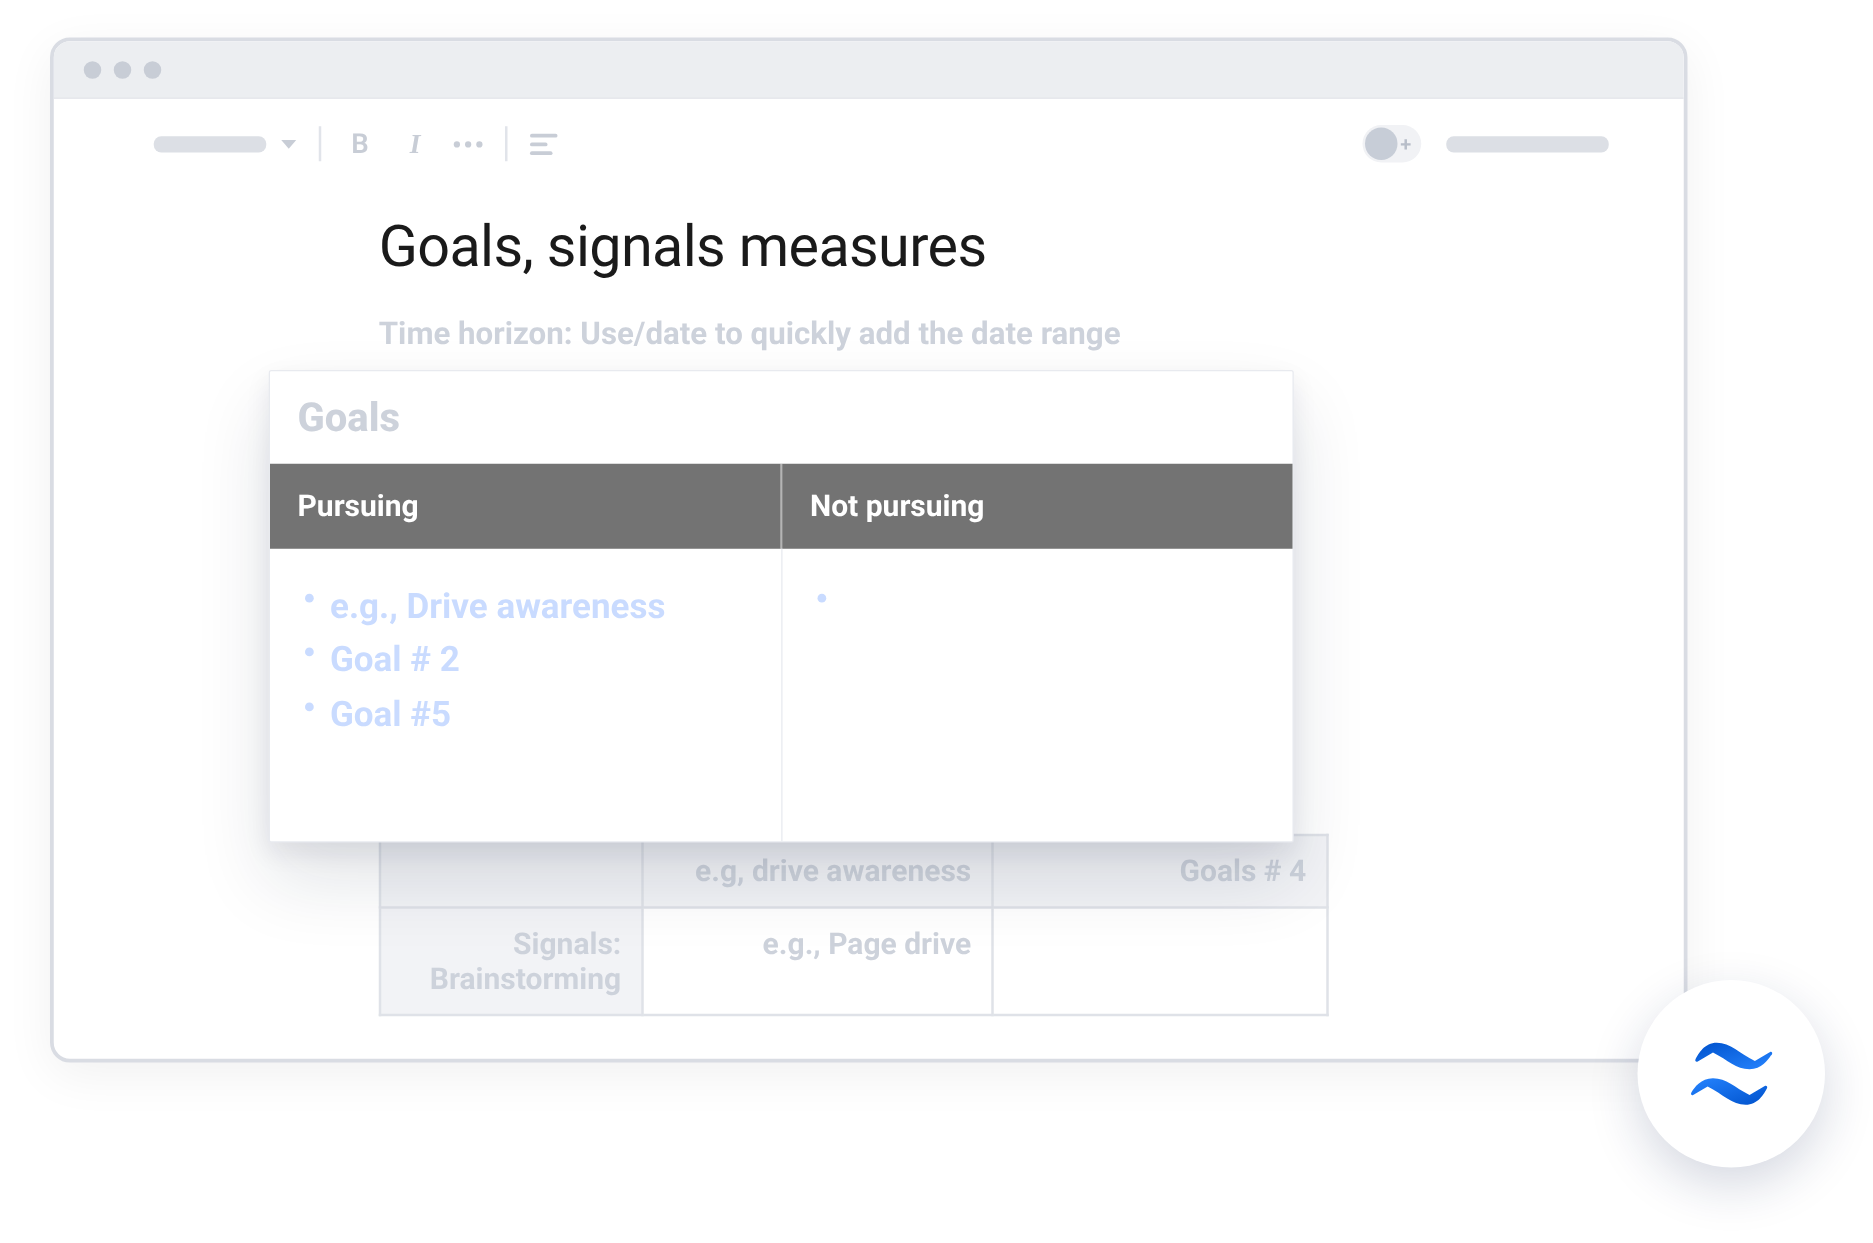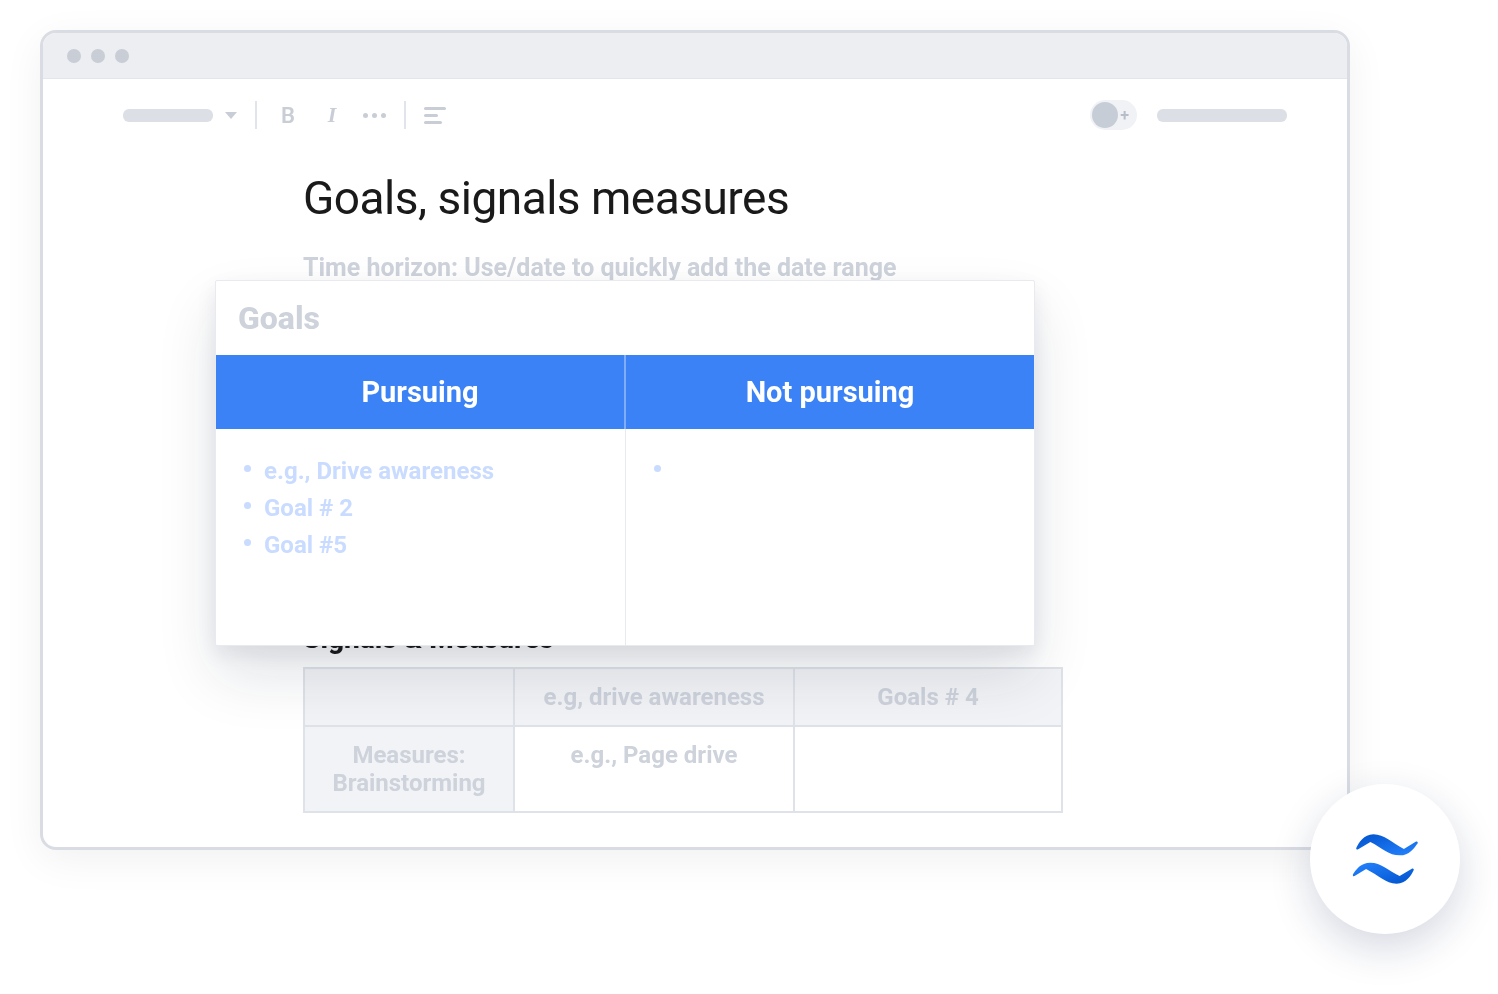--- a/index.html
+++ b/index.html
@@ -110,75 +110,75 @@
     color: #1a1a1a;
     margin-bottom: 12px;
   }
   .sm-table {
     border: 2px solid #dfe2e8;
     border-collapse: collapse;
     width: 760px;
   }
   .sm-table th, .sm-table td {
     border: 2px solid #dfe2e8;
-    padding: 14px 6px;
+    padding: 14px 16px;
     font-size: 24px;
     font-weight: 700;
     color: #cdd2db;
-    text-align: center;
+    text-align: right;
     vertical-align: top;
   }
   .sm-table th {
     background:#f2f3f6;
   }
   
   .goals-card {
     position: absolute;
-    top: 280px;
+    top: 296px;
     left: 215px;
     width: 820px;
     background: #ffffff;
     border: 1px solid #e8eaef;
     border-radius: 2px;
     box-shadow: 0 30px 60px rgba(20,30,60,0.12), 0 8px 20px rgba(20,30,60,0.08);
     z-index: 50;
   }
   .goals-head {
     padding: 18px 22px 18px 22px;
     font-size: 32px;
     font-weight: 800;
     color: #cdd2db;
   }
   .goals-tbl {
     width: 100%;
     border-collapse: collapse;
   }
   .goals-tbl th {
-    background: #3b82f6;
+    background: #737373;
     color: #ffffff;
-    font-size: 29px;
+    font-size: 24px;
     font-weight: 700;
-    text-align: center;
+    text-align: left;
     padding: 20px 22px;
     border-right: 2px solid rgba(255,255,255,0.35);
   }
   .goals-tbl th:last-child { border-right:none; }
   .goals-tbl td {
     border-right: 1px solid #e8eaef;
     padding: 24px 22px 80px 22px;
     vertical-align: top;
   }
   .goals-tbl td:last-child { border-right:none; }
   .goals-list {
     list-style: none;
   }
   .goals-list li {
     position: relative;
     padding-left: 26px;
-    font-size: 24px;
+    font-size: 28px;
     font-weight: 700;
     color: #c9dbff;
     line-height: 1.55;
   }
   .goals-list li::before {
     content: "";
     position: absolute;
     left: 6px;
     top: 12px;
     width: 7px;
@@ -250,21 +250,21 @@
 
     <div class="section-heading">Signals &amp; Measures</div>
     <table class="sm-table">
       <tbody>
           <tr>
         <th style="width:210px"></th>
         <th style="width:280px">e.g, drive awareness</th>
         <th>Goals # 4</th>
       </tr>
       <tr>
-        <th>Measures: Brainstorming</th>
+        <th>Signals: Brainstorming</th>
         <td>e.g., Page drive</td>
         <td></td>
       </tr>
     </tbody>
       </table>
   </div>
 </div>
 
 <div class="goals-card">
   <div class="goals-head">Goals</div>

